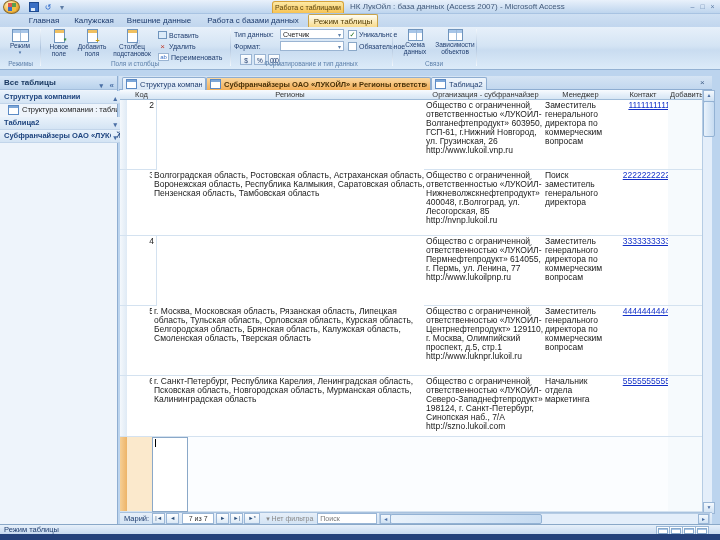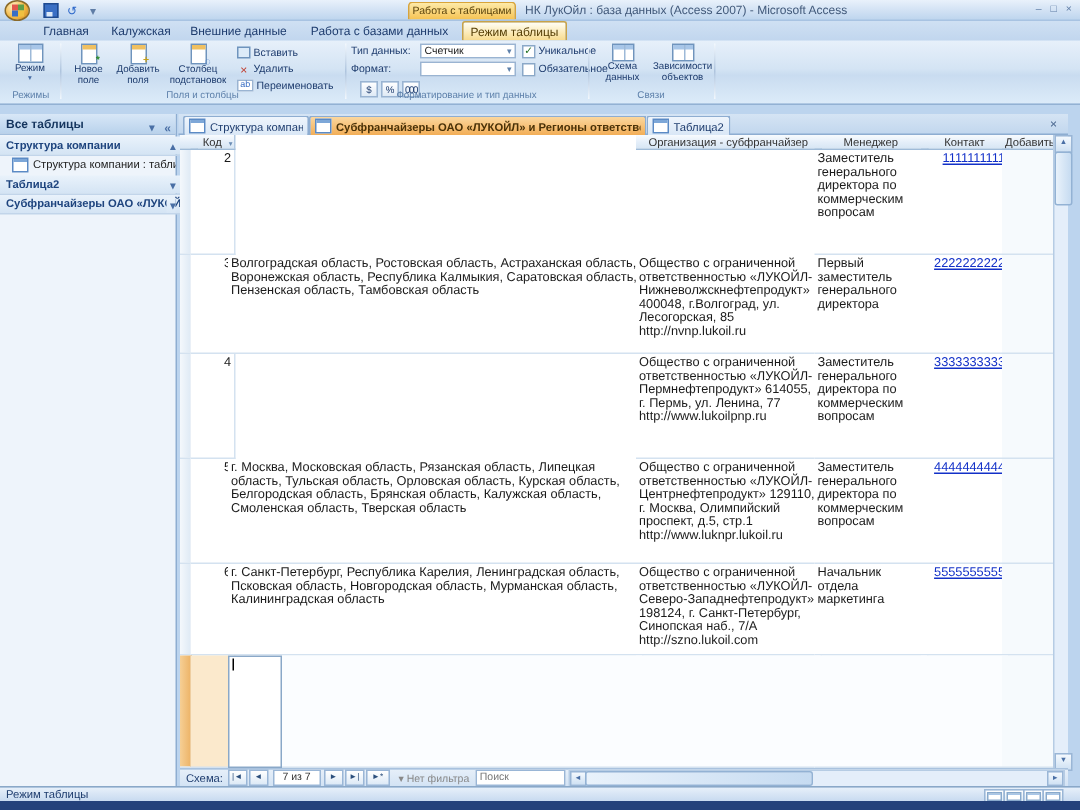--- a/index.html
+++ b/index.html
@@ -278,48 +278,52 @@
   <div class="abs" style="left:581px;top:2px;font-size:8px;color:#44618a;cursor:pointer">×</div>
 </div>
 
 <div class="abs grid">
 
   <div class="trow" style="top:0;height:10px">
     <div class="cell c-sel hd"></div>
     <div class="cell c-kod hd">
       <span>Код</span><span class="sortarrow">▾</span>
     </div>
+    <div class="cell c-reg hd">
+      <span>Регионы</span><span class="sortarrow">▾</span>
+    </div>
     <div class="cell c-org hd">
       <span>Организация - субфранчайзер</span><span class="sortarrow">▾</span>
     </div>
     <div class="cell c-mgr hd">
       <span>Менеджер</span><span class="sortarrow">▾</span>
     </div>
     <div class="cell c-con hd">
       <span>Контакт</span><span class="sortarrow">▾</span>
     </div>
     <div class="cell c-add hd">
       <span style="display:block;overflow:hidden;white-space:nowrap">Добавить поле</span>
     </div>
   </div>
 
   <div class="trow" style="top:10px;height:70px">
     <div class="cell c-sel"></div>
     <div class="cell c-kod">2</div>
+    <div class="cell c-org">Общество с ограниченной ответственностью «ЛУКОЙЛ-Волганефтепродукт» 603950, ГСП-61, г.Нижний Новгород, ул. Грузинская, 26 http://www.lukoil.vnp.ru</div>
     <div class="cell c-mgr">Заместитель генерального директора по коммерческим вопросам</div>
     <div class="cell c-con">1111111111</div>
     <div class="cell c-add"></div>
   </div>
 
   <div class="trow" style="top:80px;height:66px">
     <div class="cell c-sel"></div>
     <div class="cell c-kod">3</div>
     <div class="cell c-reg">Волгоградская область, Ростовская область, Астраханская область, Воронежская область, Республика Калмыкия, Саратовская область, Пензенская область, Тамбовская область</div>
     <div class="cell c-org">Общество с ограниченной ответственностью «ЛУКОЙЛ-Нижневолжскнефтепродукт» 400048, г.Волгоград, ул. Лесогорская, 85 http://nvnp.lukoil.ru</div>
-    <div class="cell c-mgr">Первый заместитель генерального директора</div>
+    <div class="cell c-mgr">Поиск заместитель генерального директора</div>
     <div class="cell c-con">2222222222</div>
     <div class="cell c-add"></div>
   </div>
 
   <div class="trow" style="top:146px;height:70px">
     <div class="cell c-sel"></div>
     <div class="cell c-kod">4</div>
     <div class="cell c-org">Общество с ограниченной ответственностью «ЛУКОЙЛ-Пермнефтепродукт» 614055, г. Пермь, ул. Ленина, 77 http://www.lukoilpnp.ru</div>
     <div class="cell c-mgr">Заместитель генерального директора по коммерческим вопросам</div>
     <div class="cell c-con">3333333333</div>
@@ -360,21 +364,21 @@
   </div>
 </div>
 
 <div class="abs vscroll">
   <div class="sbtn2" style="top:0">▲</div>
   <div class="thumb" style="top:11px;height:34px"></div>
   <div class="sbtn2" style="top:412px">▼</div>
 </div>
 
 <div class="abs bottombar">
-  <span style="margin:0 3px 0 4px;color:#1e3c6e">Схема:</span>
+  <span style="margin:0 3px 0 4px;color:#1e3c6e">Марий:</span>
   <span class="navctl">|◄</span>
   <span class="navctl">◄</span>
   <span class="posbox">7 из 7</span>
   <span class="navctl">►</span>
   <span class="navctl">►|</span>
   <span class="navctl" style="width:14px">►*</span>
   <span style="margin-left:5px;color:#888;font-size:7px;white-space:nowrap">
     <span>▾</span>
     <span>Нет фильтра</span>
   </span>

